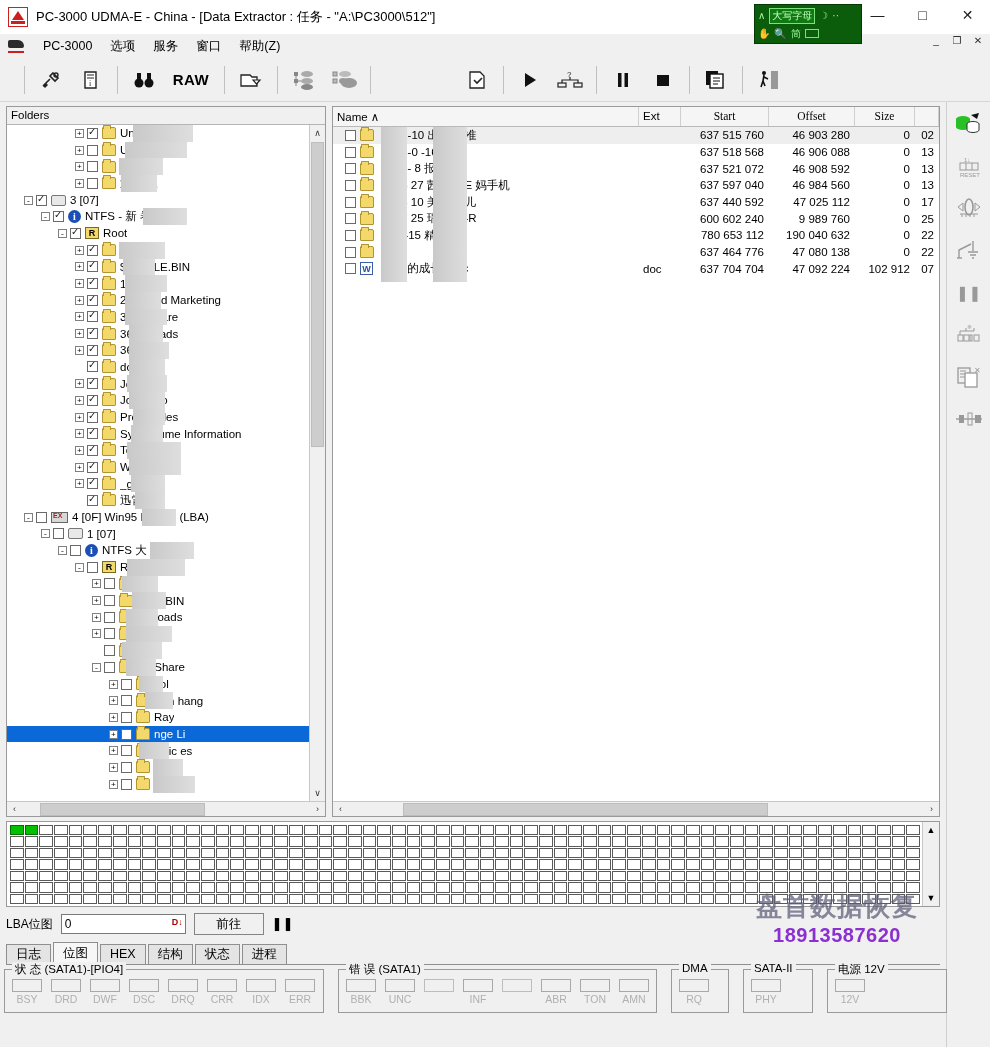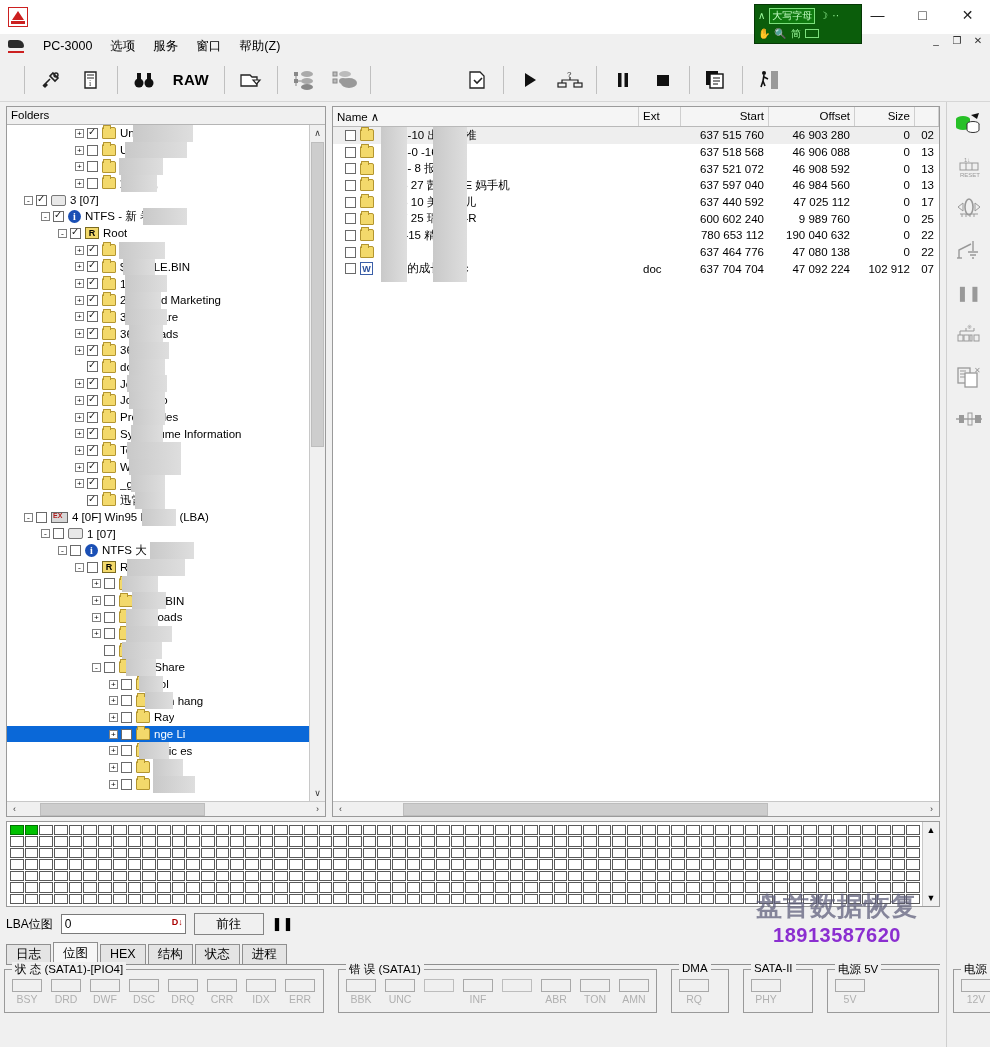--- a/index.html
+++ b/index.html
@@ -83,21 +83,21 @@
 
   .hsb { height:15px; background:#f0f0f0; border-top:1px solid #c8c8c8; display:flex; align-items:center; position:relative; }
   .hsb-arrow { width:15px; text-align:center; font-size:9px; color:#333; }
   .hsb-track { flex:1; height:13px; position:relative; }
   .hsb-thumb { position:absolute; top:0; height:13px; background:#cdcdcd; border:1px solid #bdbdbd; }
 
   
   .file-pane { flex:1; display:flex; flex-direction:column; border:1px solid #9a9a9a; background:#fff; min-width:0; }
   .fp-head { height:20px; background:#f5f5f5; border-bottom:1px solid #b9b9b9; display:flex; font-size:11.5px; flex:none; }
   .fh { border-right:1px solid #cfcfcf; padding:3px 4px 0 4px; white-space:nowrap; overflow:hidden; }
-  .fh.r { text-align:right; }
+  .fh.r { text-align:center;font-family:Liberation Serif, serif; }
   .fp-body { flex:1; position:relative; overflow:hidden; }
   .frow { height:16.7px; display:flex; font-size:11.5px; align-items:center; }
   .frow.alt { background:#eeeeee; }
   .fc { padding:0 4px; white-space:nowrap; overflow:hidden; border-right:1px solid transparent; }
   .fc.r { text-align:right; }
   .fcb { width:11px; height:11px; border:1px solid #6a6a6a; background:#fff; flex:none; margin:0 4px 0 12px; }
   .docico { width:13px; height:13px; flex:none; margin-right:4px; background:#fff; border:1px solid #3b5fa8; color:#2a4f9b;
             font-size:9px; font-weight:bold; text-align:center; line-height:12px; }
   .fp-hsb { height:15px; background:#f0f0f0; border-top:1px solid #c8c8c8; display:flex; align-items:center; }
 
@@ -147,20 +147,21 @@
           align-items:center; padding-top:8px; gap:12px; flex:none; }
   .rail-btn { width:34px; height:30px; display:flex; align-items:center; justify-content:center; }
 </style>
 </head>
 <body>
 
 <div class="app">
 
   <div class="titlebar">
     <div class="app-icon"></div>
+    <div class="title-text">PC-3000 UDMA-E - China - [Data Extractor : 任务 - "A:\PC3000\512"]</div>
 
     <div class="ime">
       <div class="ime-row">
         <span>∧</span>
         <span class="ime-caps">大写字母</span>
         <span>☽</span>
         <span>··</span>
       </div>
       <div class="ime-row">
         <span>✋</span>
@@ -1298,29 +1299,20 @@
                 <div class="led-lbl">RQ</div>
               </div>
             </div>
           </div>
           <div class="grp" style="flex: 0 0 70px;">
             <div class="grp-title">SATA-II</div>
             <div class="leds">
               <div class="led">
                 <div class="led-box"></div>
                 <div class="led-lbl">PHY</div>
-              </div>
-            </div>
-          </div>
-          <div class="grp" style="flex: 0 0 112px;">
-            <div class="grp-title">电源 5V</div>
-            <div class="leds">
-              <div class="led">
-                <div class="led-box"></div>
-                <div class="led-lbl">5V</div>
               </div>
             </div>
           </div>
           <div class="grp" style="flex: 0 0 120px;">
             <div class="grp-title">电源 12V</div>
             <div class="leds">
               <div class="led">
                 <div class="led-box"></div>
                 <div class="led-lbl">12V</div>
               </div>

